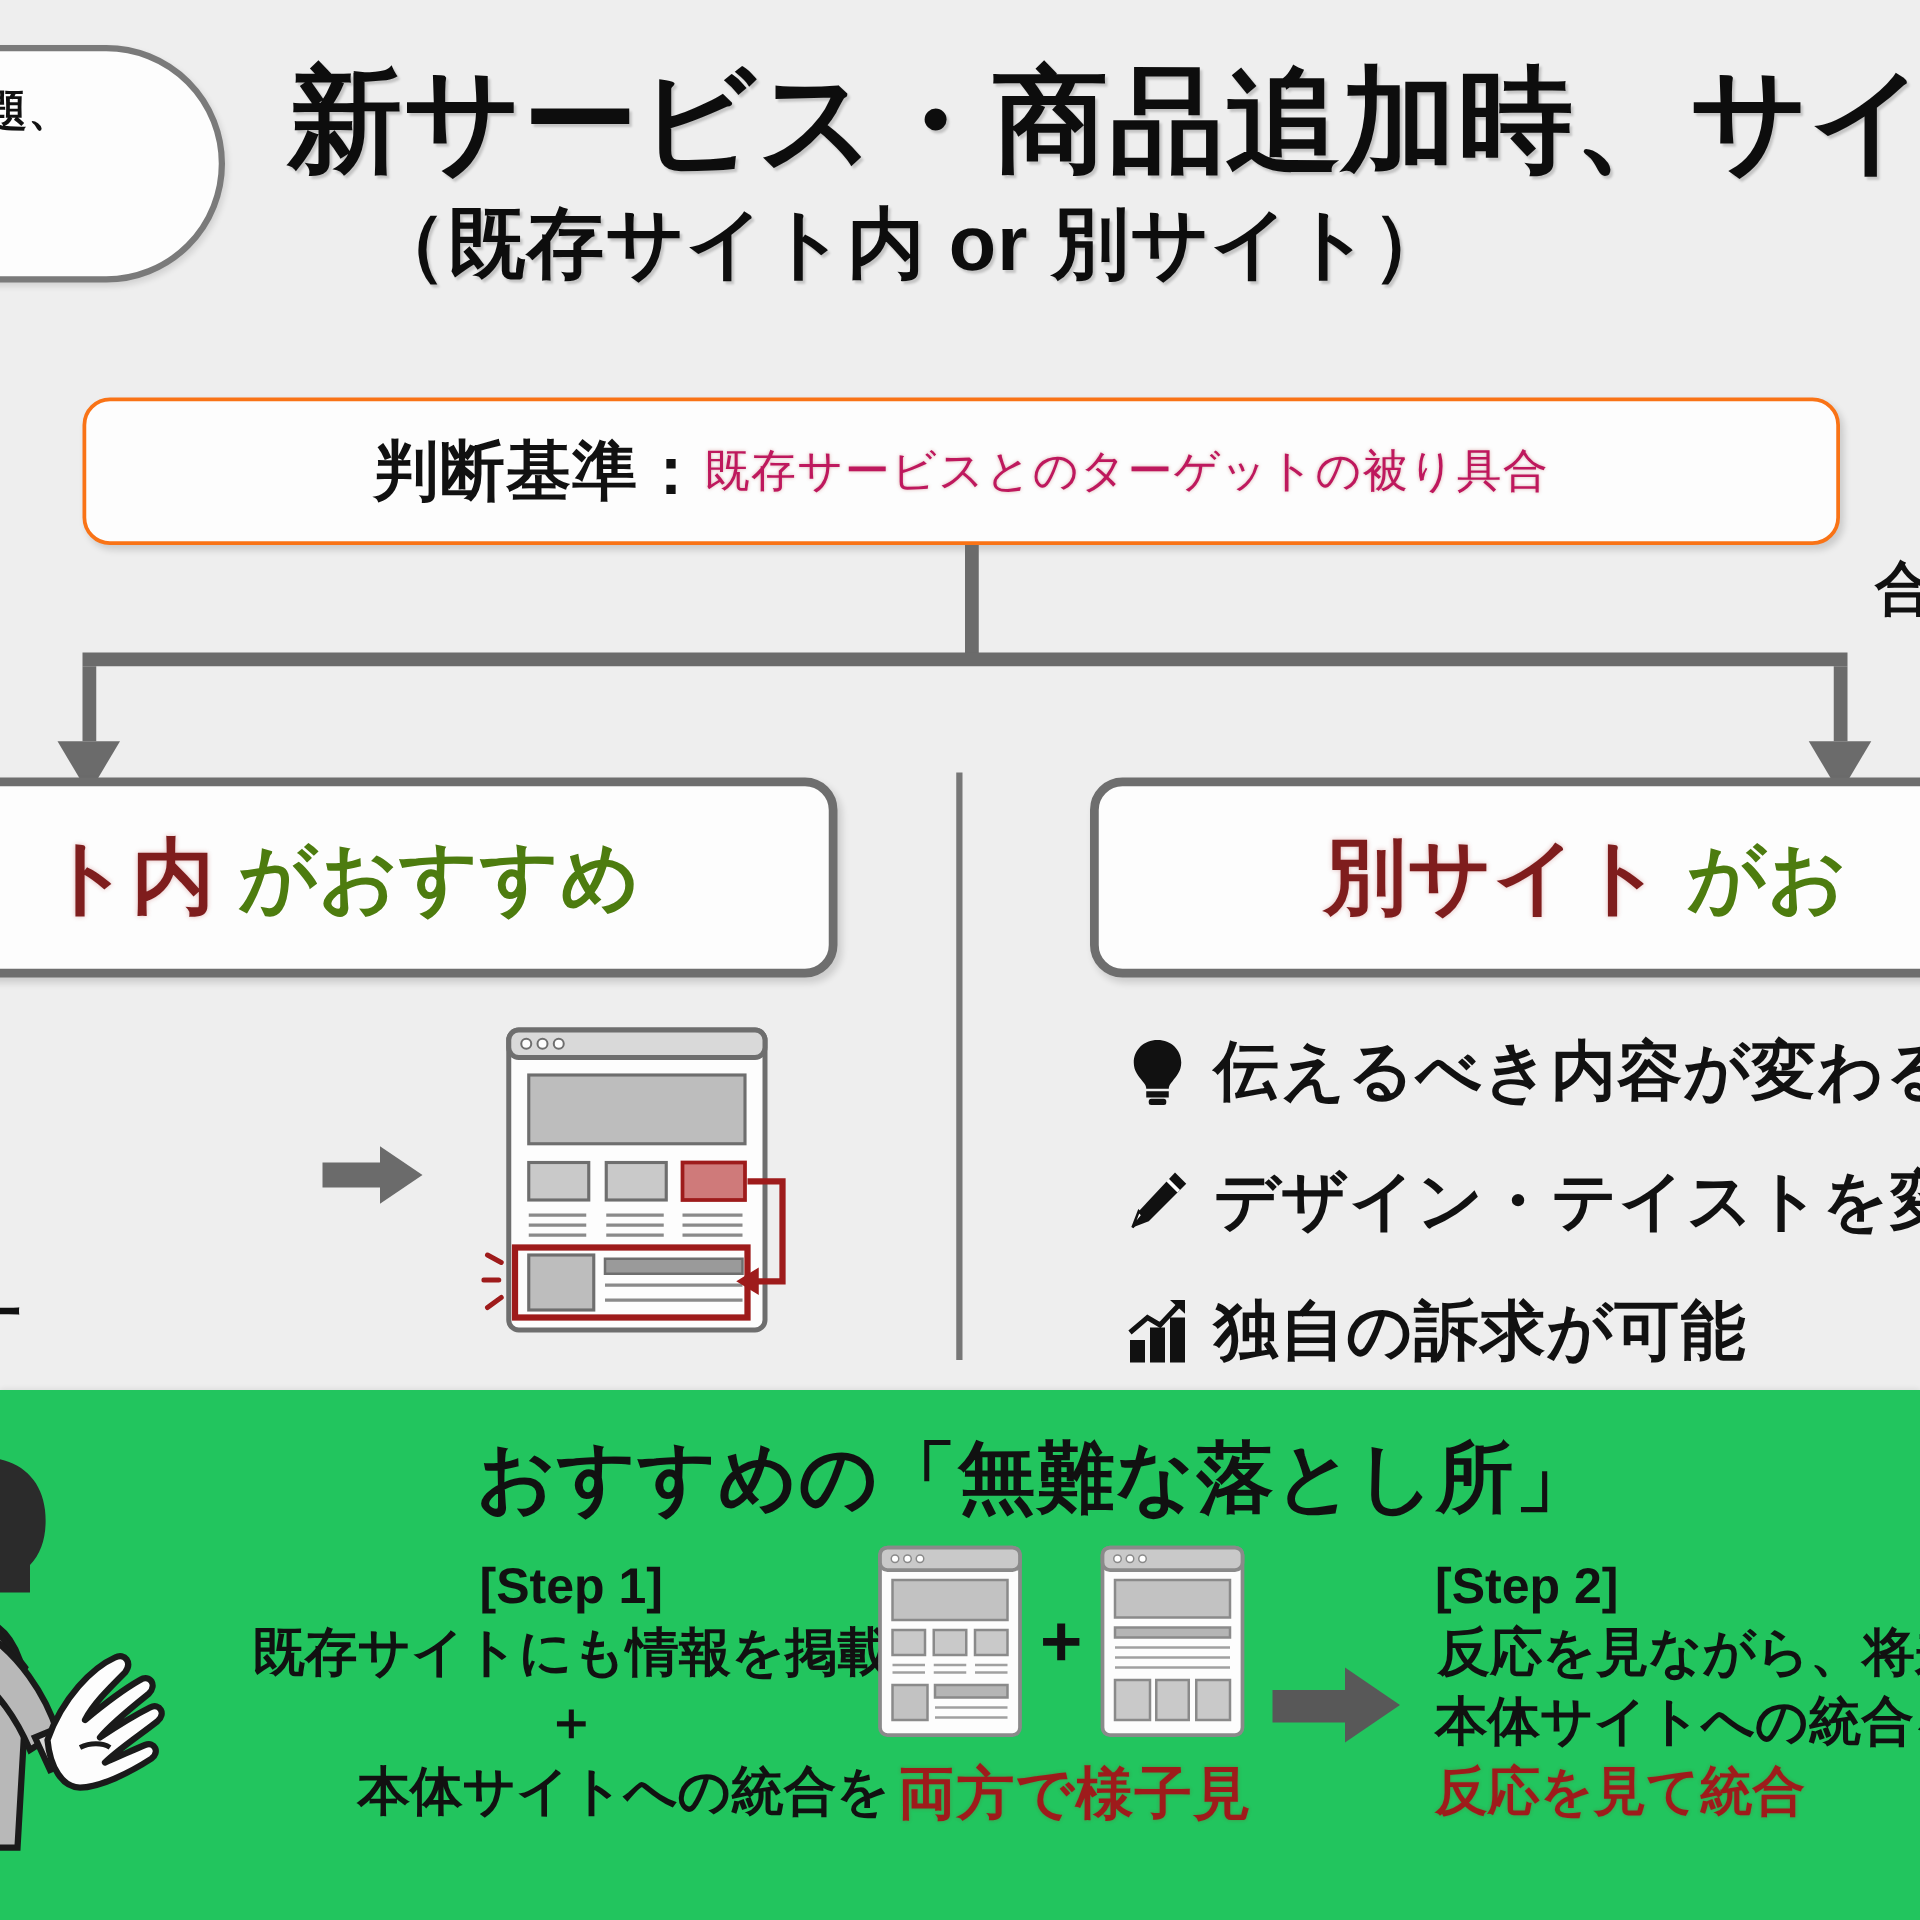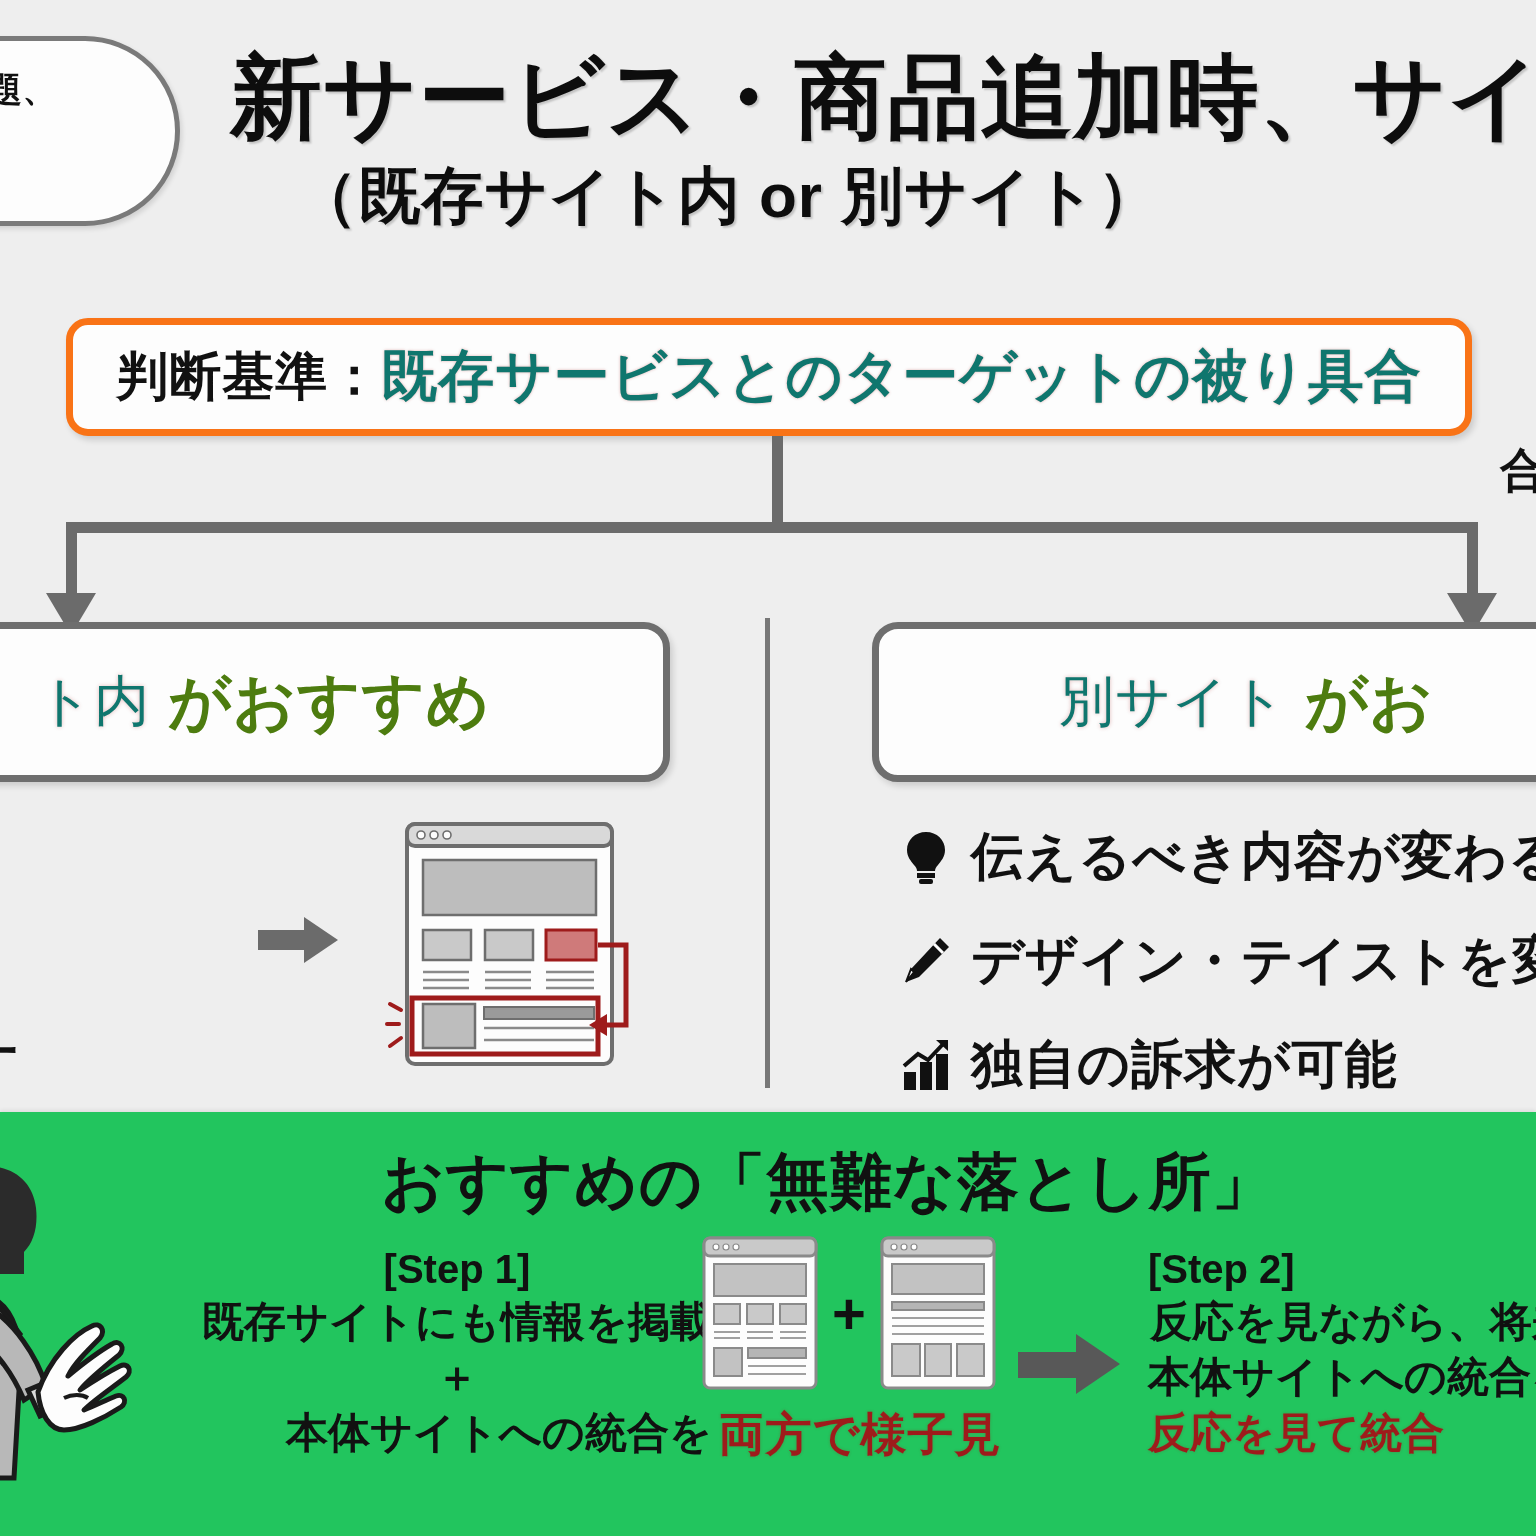--- a/index.html
+++ b/index.html
@@ -33,26 +33,26 @@
   }
   .title-sub{
     font-size:62px;font-weight:bold;color:#0d0d0d;letter-spacing:1px;
     white-space:nowrap;line-height:1.25;margin-top:10px;margin-left:-80px;
     text-shadow:2px 2px 2px rgba(0,0,0,.18);
   }
 
   
   .criteria{
     position:absolute;left:66px;top:318px;width:1406px;height:118px;
-    background:#fdfdfd;border:7px solid #f97316;border-radius:22px;
+    background:#fdfdfd;border:3px solid #f97316;border-radius:22px;
     box-sizing:border-box;display:flex;align-items:center;justify-content:center;
     box-shadow:3px 4px 6px rgba(0,0,0,.15);
   }
   .criteria .c-label{font-size:52px;font-weight:bold;color:#111;letter-spacing:1px;}
-  .criteria .c-value{font-size:56px;font-weight:bold;color:#0f766e;letter-spacing:1px;
+  .criteria .c-value{font-size:36px;font-weight:normal;color:#be185d;letter-spacing:1px;
     text-shadow:0 0 3px rgba(158,27,27,.35);}
 
   
   .conn-vert{position:absolute;left:772px;top:436px;width:11px;height:94px;background:#6b6b6b;}
   .conn-horz{position:absolute;left:66px;top:522px;width:1412px;height:11px;background:#6b6b6b;}
   .arrow-down{position:absolute;top:533px;width:11px;height:60px;background:#6b6b6b;}
   .arrow-down::after{
     content:"";position:absolute;left:-20px;top:60px;
     border-left:25px solid transparent;border-right:25px solid transparent;
     border-top:42px solid #6b6b6b;
@@ -71,21 +71,21 @@
   .divider{position:absolute;left:765px;top:618px;width:5px;height:470px;background:#777;}
 
   
   .rec-box{
     position:absolute;top:622px;height:160px;background:#fdfdfd;
     border:7px solid #6e6e6e;border-radius:26px;box-sizing:border-box;
     display:flex;align-items:center;box-shadow:3px 4px 6px rgba(0,0,0,.14);
   }
   .rec-left{left:-260px;width:930px;padding-left:290px;}
   .rec-right{left:872px;width:930px;padding-left:180px;}
-  .rec-strong{font-size:55px;font-weight:normal;color:#0f766e;letter-spacing:1px;
+  .rec-strong{font-size:66px;font-weight:bold;color:#7f1d1d;letter-spacing:1px;
     text-shadow:0 0 4px rgba(158,27,27,.3);white-space:nowrap;}
   .rec-rest{font-size:62px;font-weight:bold;color:#4d7c0f;letter-spacing:1px;
     white-space:nowrap;margin-left:18px;}
 
   
   .left-bullets{position:absolute;left:-250px;top:818px;width:620px;}
   .left-bullets li{
     list-style:none;font-size:52px;font-weight:bold;color:#111;
     line-height:1.0;margin-bottom:52px;white-space:nowrap;letter-spacing:1px;
   }

